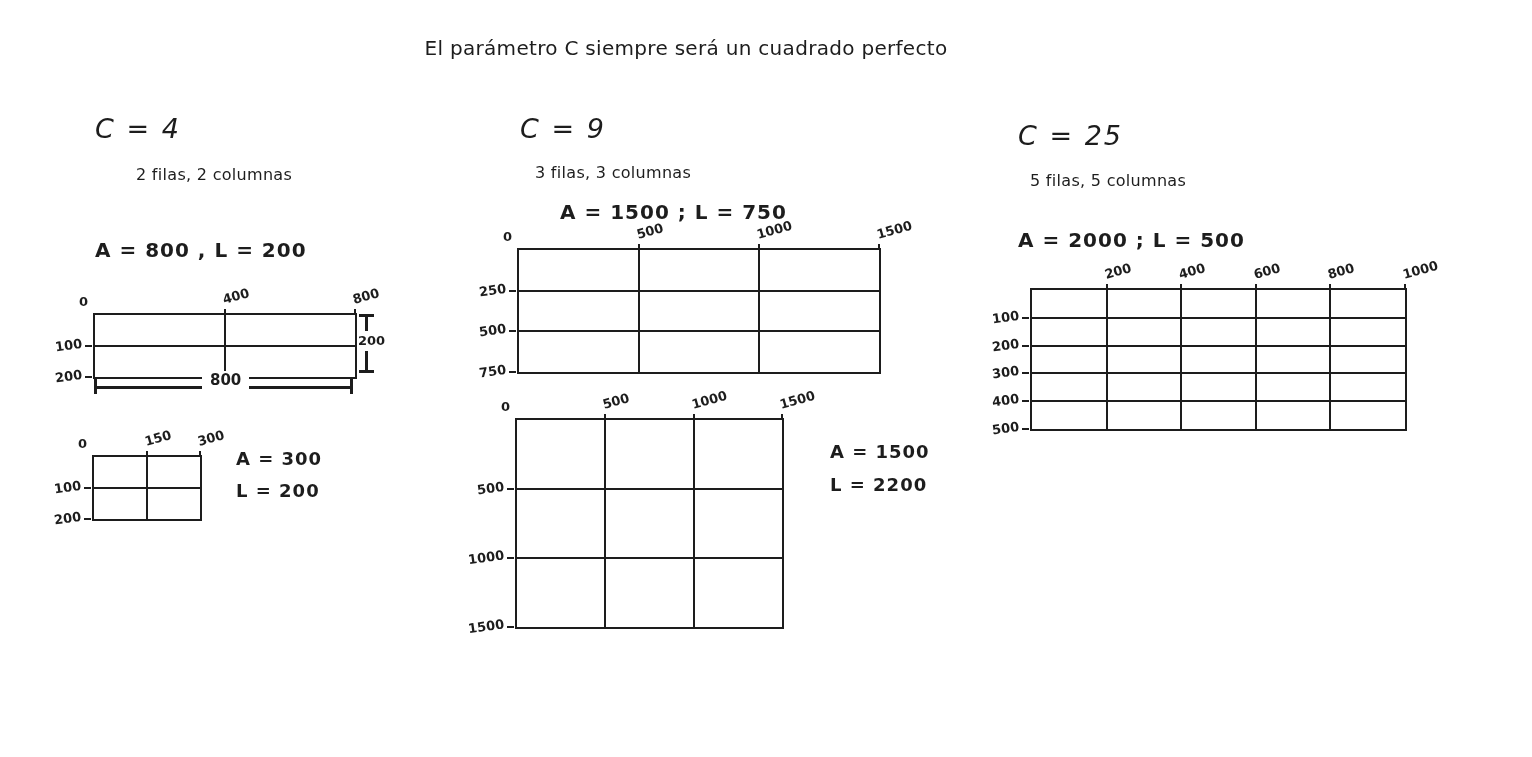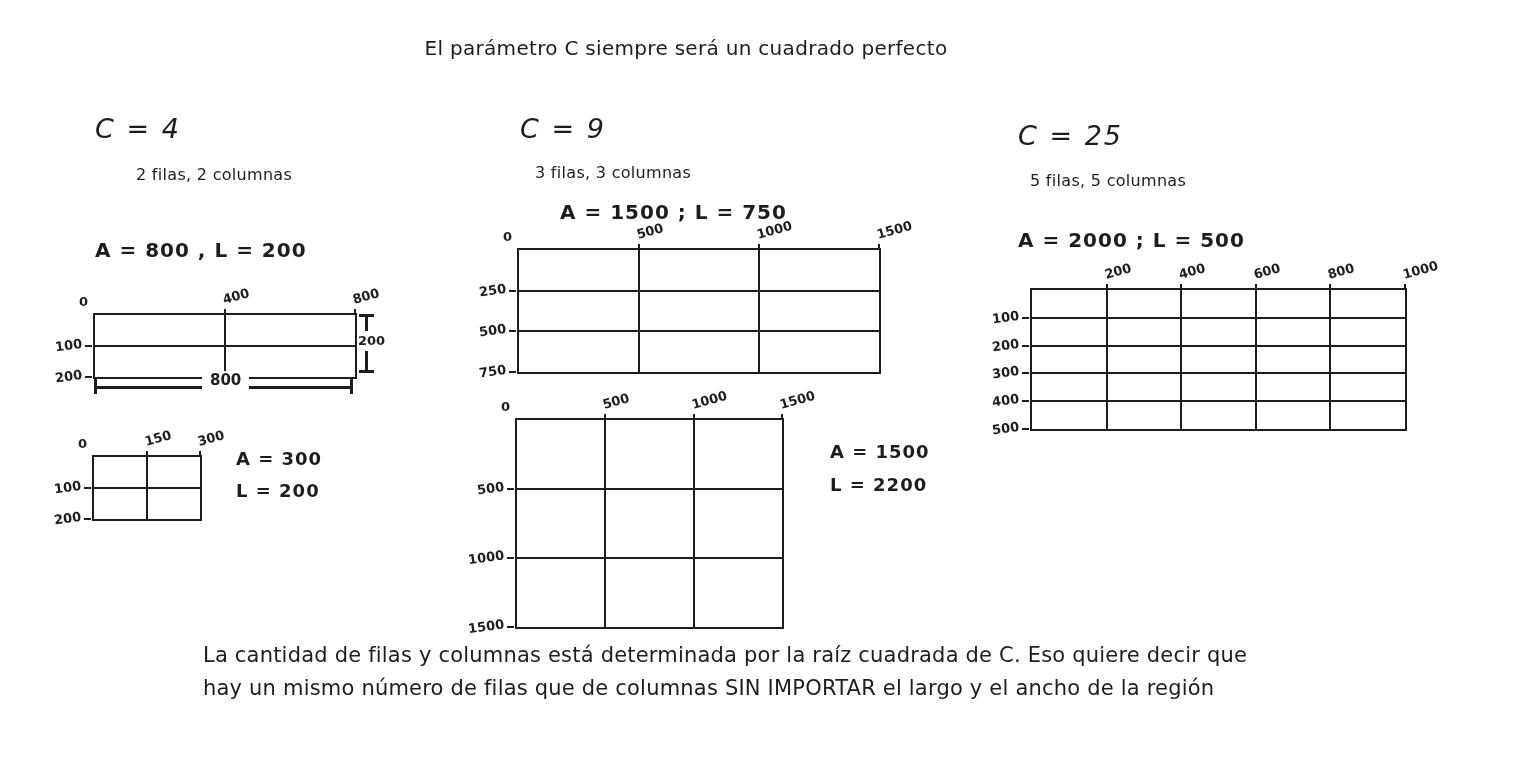--- a/index.html
+++ b/index.html
@@ -158,16 +158,14 @@
       <div class="ytick-mark" style="top: 40%;"></div>
       <div class="ytick-label" style="top: 40%;">200</div>
       <div class="ytick-mark" style="top: 60%;"></div>
       <div class="ytick-label" style="top: 60%;">300</div>
       <div class="ytick-mark" style="top: 80%;"></div>
       <div class="ytick-label" style="top: 80%;">400</div>
       <div class="ytick-mark" style="top: 100%;"></div>
       <div class="ytick-label" style="top: 100%;">500</div>
     </div>
 
-  <div class="abs footer-line" style="left:203px;top:643px;">La cantidad de filas y columnas está determinada por la raíz cuadrada de C. Eso quiere decir que</div>
-  <div class="abs footer-line" style="left:203px;top:676px;">hay un mismo número de filas que de columnas SIN IMPORTAR el largo y el ancho de la región</div>
 
 </div>
 
 </body></html>

